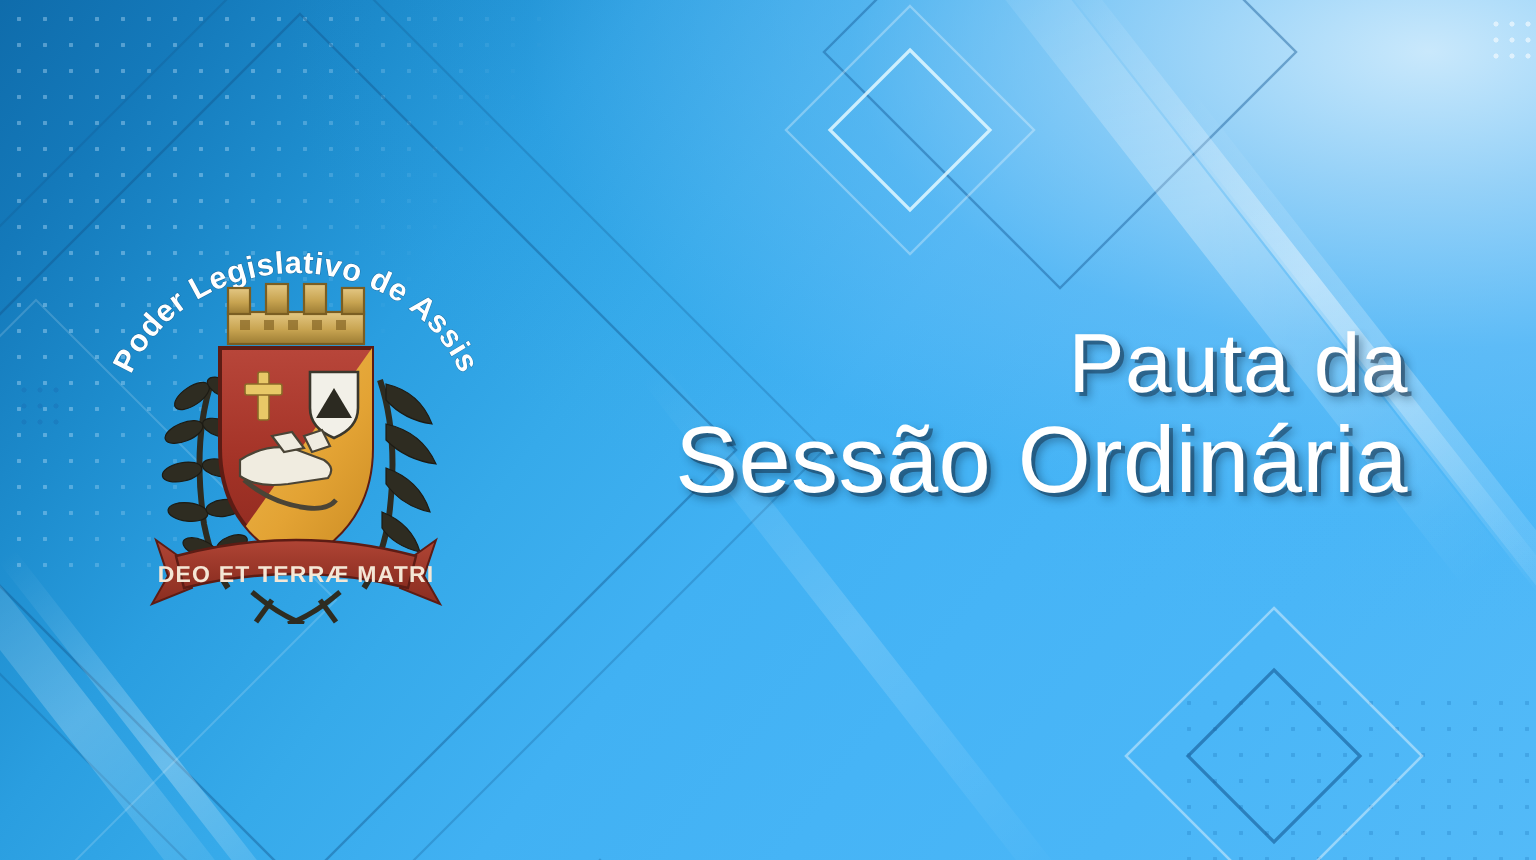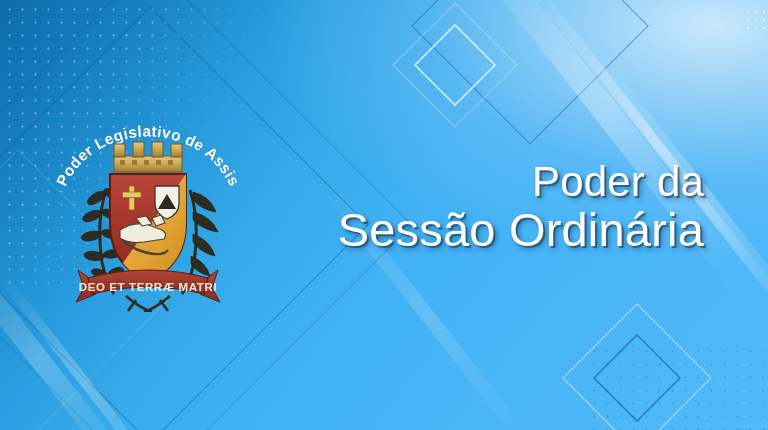--- a/index.html
+++ b/index.html
@@ -272,17 +272,17 @@
 
     <g stroke="#2e2c21" stroke-width="2.6" fill="none">
       <path d="M78,184 Q92,196 104,200"></path>
       <path d="M122,184 Q108,196 96,200"></path>
       <path d="M88,188 L80,199"></path>
       <path d="M112,188 L120,199"></path>
     </g>
   </svg>
 
   <div id="title-block">
-    <span id="title-line-1">Poder da</span>
+    <span id="title-line-1">Pauta da</span>
     <span id="title-line-2">Sessão Ordinária</span>
   </div>
 
 </div>
 
 </body></html>

